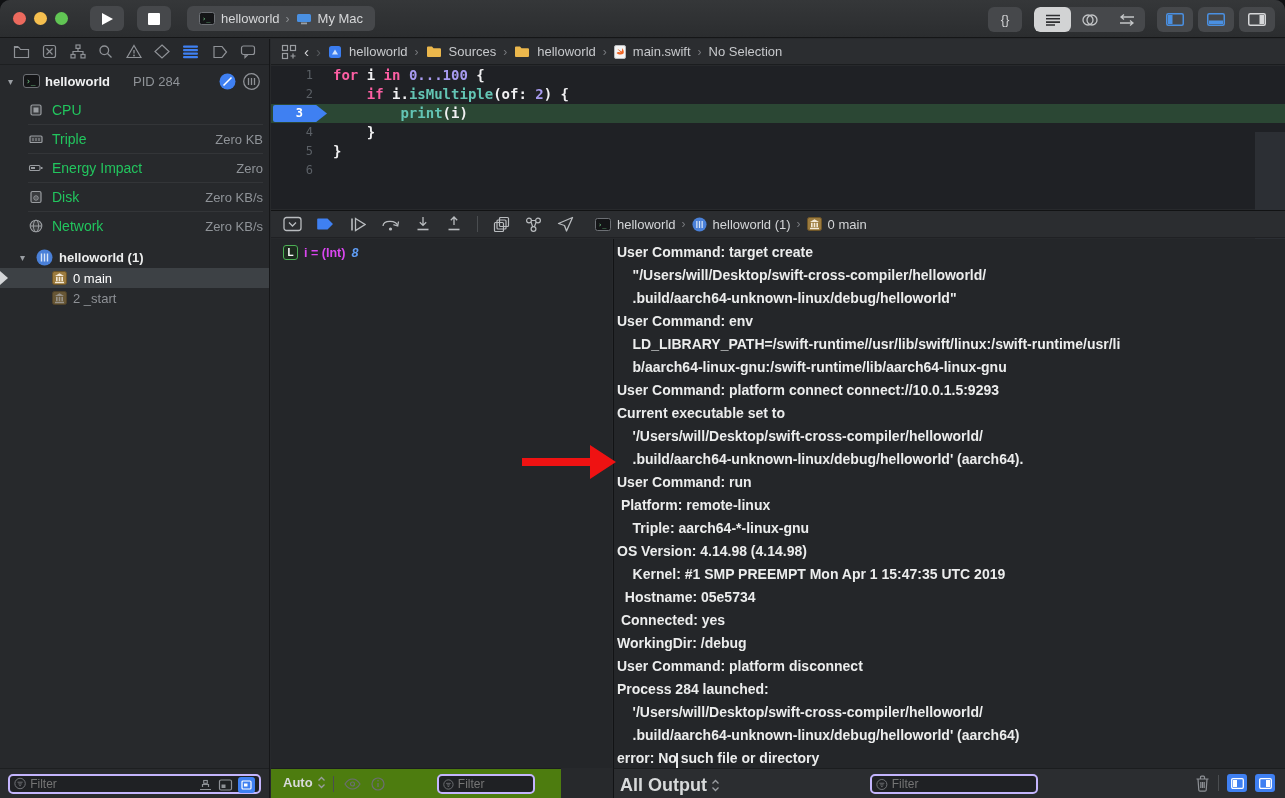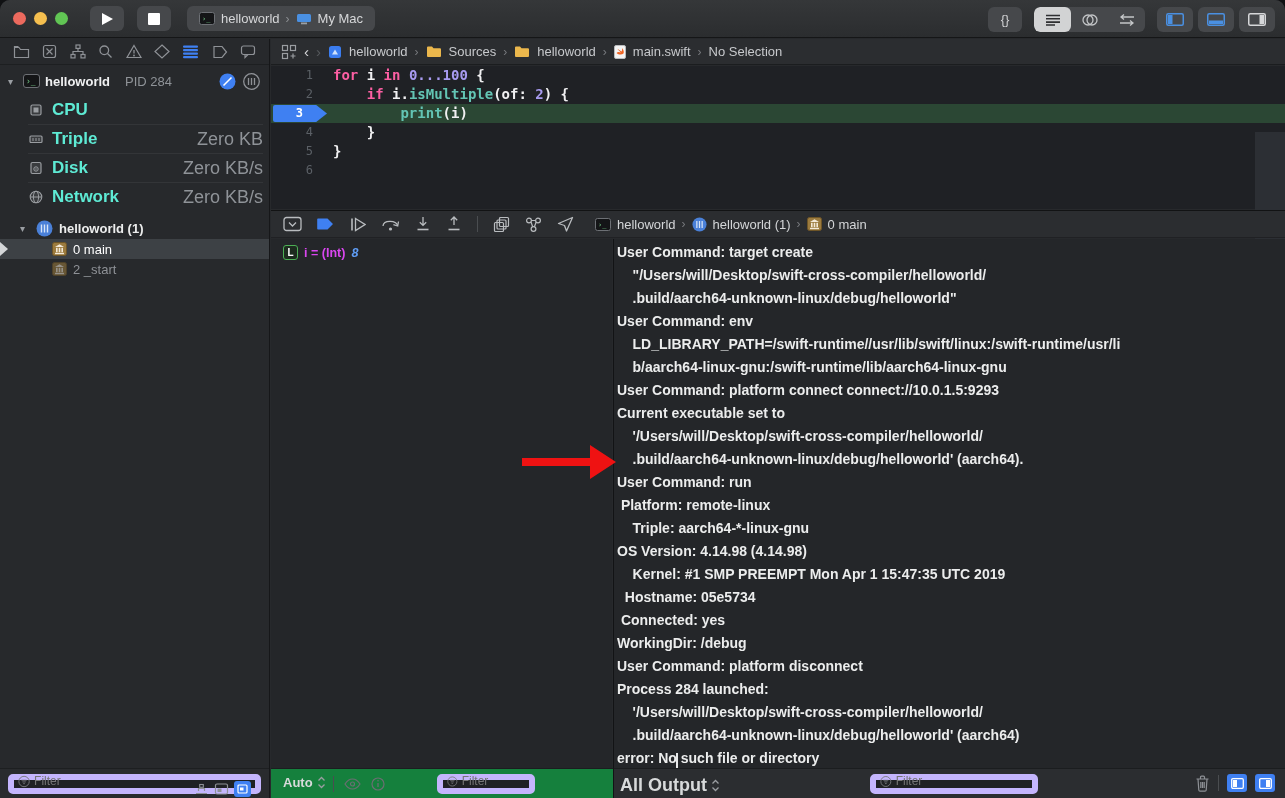--- a/index.html
+++ b/index.html
@@ -22,32 +22,32 @@
 .seg{display:flex;background:#46484b;border-radius:6px;overflow:hidden}
 .seg .s{width:37px;height:25px;display:flex;align-items:center;justify-content:center}
 .seg .s.on{background:#d2d3d4;border-radius:6px}
 .braces{width:34px;font-size:13px;color:#cfd0d2}
 
 .sidebar{position:absolute;left:0;top:39px;width:270px;bottom:0;background:#27292c;border-right:1px solid #161719}
 .navtabs{height:26px;display:flex;align-items:center;justify-content:space-between;padding:0 13px;border-bottom:1px solid #1d1f21}
 .procrow{display:flex;align-items:center;height:30px;padding:2px 8px 0 8px;gap:5px}
 .disc{color:#9a9ea3;font-size:10px;width:10px}
 .procname{font-weight:bold;color:#f0f1f2}
-.procpid{color:#8f9398;margin-left:10px;flex:1}
+.procpid{color:#8f9398;margin-left:18px;flex:1}
 .gaugerow{display:flex;align-items:center;height:29px;margin:0 6px 0 8px;gap:8px;border-top:1px solid #333538}
 .gaugerow:first-of-type{border-top:none}
-.gaugelabel{color:#5eead4;flex:1;font-weight:bold;font-size:17px}
-.gaugeval{color:#8f9398;font-size:18px}
+.gaugelabel{color:#22c55e;flex:1;font-weight:normal;font-size:14px}
+.gaugeval{color:#8f9398;font-size:13px}
 .threadrow{display:flex;align-items:center;height:22px;padding:0 8px;gap:6px;margin-top:6px}
 .threadname{font-weight:bold;color:#eceded}
 .framerow{display:flex;align-items:center;height:20px;padding-left:52px;gap:6px;color:#8e9196;position:relative}
 .framerow.sel{background:#3d4145;color:#fff}
 .framerow.sel .ptr{position:absolute;left:0;top:3px;width:0;height:0;border-top:7px solid transparent;border-bottom:7px solid transparent;border-left:8px solid #d4d6d8}
 .sbbottom{position:absolute;left:0;bottom:0;width:269px;height:30px;border-top:1px solid #1d1f21;display:flex;align-items:center;padding:0 8px;background:#292b2e}
-.filterbox{position:relative;height:20px;background:#1f2124;border:6px solid #c4b5fd;border-radius:5px;display:flex;align-items:flex-end}
+.filterbox{position:relative;height:20px;background:#1f2124;border:2px solid #c4b5fd;border-radius:5px;display:flex;align-items:center}
 .filterbox input{background:transparent;border:none;outline:none;color:#a3a5a8;font-size:12px;width:100%;padding-left:4px;font-family:"Liberation Sans",sans-serif}
 .fico{margin-left:4px}
 .sbfilter{flex:1}
 .sbficons{position:absolute;right:4px;top:1px;display:flex;gap:5px;align-items:center}
 .bluebox{width:17px;height:16px;background:#3f80f2;border-radius:3px;display:flex;align-items:center;justify-content:center}
 
 .jumpbar{position:absolute;left:271px;top:39px;right:0;height:26px;background:#2b2d30;border-bottom:1px solid #1b1d1f;display:flex;align-items:center;gap:7px;padding:0 10px;color:#c7c9cc;font-size:13px}
 .jsep{color:#77797d;font-size:12px}
 .dimch{color:#55585c}
 .editor{position:absolute;left:271px;top:66px;right:0;height:143px;background:#1f2125;font-family:"DejaVu Sans Mono",monospace;font-size:14px}
@@ -66,21 +66,21 @@
 .vdiv{width:1px;height:16px;background:#4a4d50}
 .varspane{position:absolute;left:271px;top:239px;width:341px;bottom:30px;background:#242629}
 .varrow{display:flex;align-items:center;gap:6px;padding:6px 0 0 12px;font-family:"Liberation Sans",sans-serif}
 .lbadge{width:15px;height:15px;border:1.5px solid #4cae54;border-radius:3px;color:#fff;font-size:10px;font-weight:bold;display:flex;align-items:center;justify-content:center;background:#1d2b1f}
 .varname{font-weight:bold;color:#d946ef;font-size:12.5px}
 .varval{color:#5f9df5;font-size:12.5px;font-style:italic;font-weight:bold}
 .consolepane{position:absolute;left:613px;top:239px;right:0;bottom:30px;background:#242629;border-left:1px solid #121315}
 .consoletext{position:absolute;left:3px;top:2px;font-family:Liberation Sans, sans-serif;font-size:14px;line-height:23px;font-weight:bold;color:#eceded;white-space:pre}
 .cursorbar{position:absolute;left:62px;top:514px;width:2px;height:15px;background:#e8e9ea}
 
-.dbgbottomL{position:absolute;left:271px;bottom:0;width:370px;height:30px;background:#15803d;border-top:1px solid #1b1d1f}
+.dbgbottomL{position:absolute;left:271px;bottom:0;width:290px;height:30px;background:#4d7c0f;border-top:1px solid #1b1d1f}
 .dbgbottomR{position:absolute;left:613px;bottom:0;right:0;height:30px;background:#2b2d30;border-top:1px solid #1b1d1f;border-left:1px solid #121315}
 .scopesel{position:absolute;left:12px;top:6px;display:flex;align-items:center;gap:4px;color:#d8dadb;font-size:13px;font-weight:bold}
 .dimicons{position:absolute;left:62px;top:7px;display:flex;align-items:center;gap:10px}
 .varfilter{position:absolute;left:166px;top:5px;width:98px}
 .outsel{position:absolute;left:6px;top:6px;display:flex;align-items:center;gap:4px;color:#d8dadb;font-size:18px;font-weight:bold}
 .confilter{position:absolute;right:247px;top:5px;width:168px}
 .conicons{position:absolute;right:10px;top:5px;display:flex;align-items:center;gap:8px}
 .panelbtn{width:20px;height:18px;background:#3f80f2;border-radius:3px;display:flex;align-items:center;justify-content:center}
 
 .redarrow{position:absolute;left:518px;top:442px;z-index:50}
@@ -259,20 +259,29 @@
         <span class="gaugelabel">CPU</span>
         <span class="gaugeval"></span>
       </div>
       <div class="gaugerow">
         <svg width="16" height="16" viewBox="0 0 16 16">
             <rect x="2" y="5" width="12" height="6.5" rx="1" stroke="#9a9da1" fill="#3a3c3f" stroke-width="1.2"></rect>
             <path d="M5 7v3M8 7v3M11 7v3" stroke="#9a9da1"></path>
           </svg>
         <span class="gaugelabel">Triple</span>
         <span class="gaugeval">Zero KB</span>
+      </div>
+      <div class="gaugerow">
+        <svg width="16" height="16" viewBox="0 0 16 16">
+            <rect x="1.5" y="5.5" width="10.5" height="5" rx="1.2" stroke="#9a9da1" fill="none" stroke-width="1.1"></rect>
+            <rect x="12.8" y="7" width="1.7" height="2" fill="#9a9da1"></rect>
+            <rect x="3" y="7" width="4" height="2" fill="#9a9da1"></rect>
+          </svg>
+        <span class="gaugelabel">Energy Impact</span>
+        <span class="gaugeval">Zero</span>
       </div>
       <div class="gaugerow">
         <svg width="16" height="16" viewBox="0 0 16 16">
             <rect x="3" y="2.5" width="10" height="11" rx="1.5" stroke="#9a9da1" fill="#3a3c3f" stroke-width="1.2"></rect>
             <circle cx="8" cy="9" r="2.2" stroke="#9a9da1" fill="none"></circle>
             <circle cx="8" cy="9" r="0.7" fill="#9a9da1"></circle>
           </svg>
         <span class="gaugelabel">Disk</span>
         <span class="gaugeval">Zero KB/s</span>
       </div>

